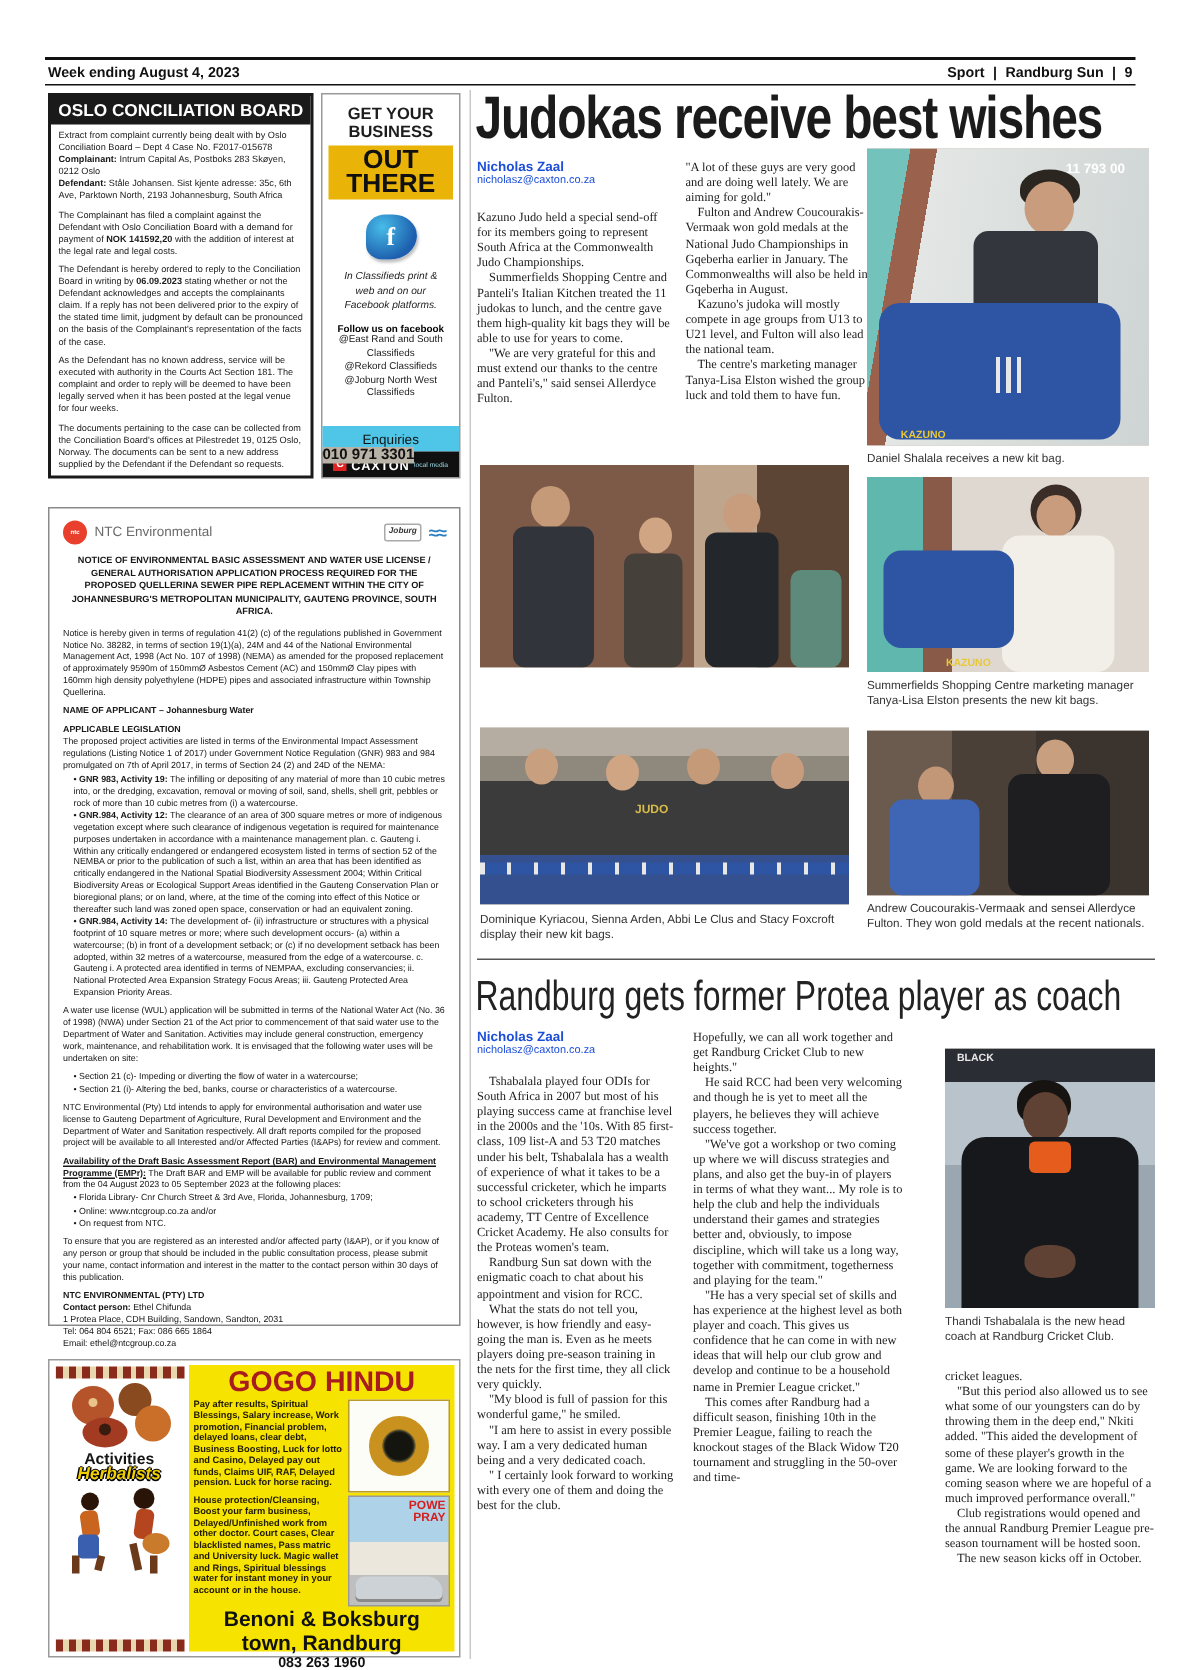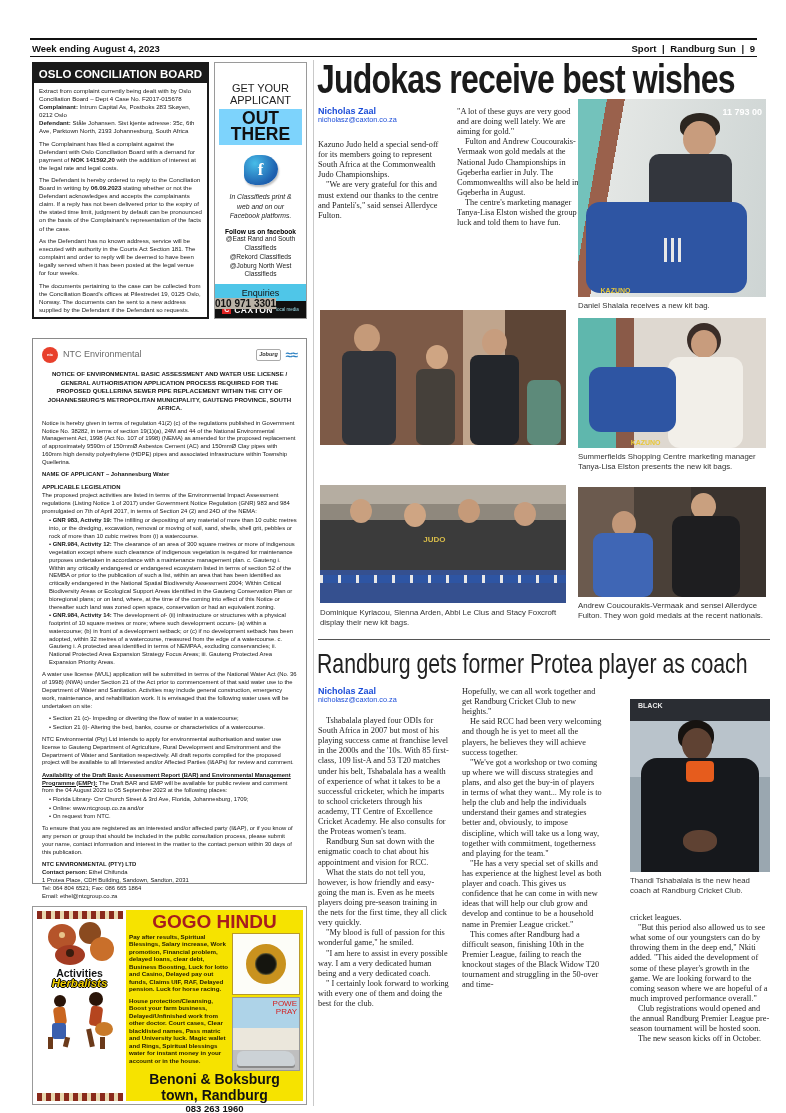--- a/index.html
+++ b/index.html
@@ -11,22 +11,22 @@
 .mh-right span{margin-left:3px}
 .vrule{position:absolute;left:313px;top:60px;width:1px;height:1046px;background:#c9c9c9}
 
 .oslo{position:absolute;left:32px;top:62px;width:177px;height:257px;border:2px solid #1a1a1a;background:#fff}
 .oslo-head{background:#1a1a1a;color:#fff;text-align:center;font-size:11.5px;font-weight:bold;padding:4px 1px 3px}
 .oslo-body{padding:4px 5px 0;font-size:6.1px;line-height:1.32;color:#1a1a1a}
 .oslo-body p{margin:0 0 4.5px}
 .oslo-body p.tight{margin:0}
 
 .caxad{position:absolute;left:214px;top:62px;width:93px;height:257px;border:1px solid #9a9a9a;background:#fff;display:flex;flex-direction:column;align-items:center;text-align:center}
-.gy{font-size:11px;font-weight:normal;line-height:1.05;margin-top:20px;color:#1d1d1d}
-.outblk{width:calc(100% - 8px);background:#7dd3fc;margin-top:3px;padding:1px 0 3px;font-size:17.5px;line-height:.92;font-weight:bold;color:#101010}
+.gy{font-size:11px;font-weight:bold;line-height:1.05;margin-top:8px;color:#1d1d1d}
+.outblk{width:calc(100% - 8px);background:#eab308;margin-top:3px;padding:1px 0 3px;font-size:17.5px;line-height:.92;font-weight:bold;color:#101010}
 .fb{width:34px;height:30px;margin:10px auto 7px;border-radius:45% 55% 62% 38%;background:radial-gradient(circle at 32% 28%,#47bce8,#1d5fae 70%);color:#fff;font-family:"Liberation Serif",serif;font-weight:bold;font-size:17px;display:flex;align-items:center;justify-content:center;box-shadow:1px 2px 2px rgba(0,0,0,.25)}
 .ital{font-style:italic;font-size:6.8px;line-height:1.4;color:#222;padding:0 8px}
 .follow{font-size:6.6px;font-weight:bold;margin-top:7px}
 .fbl{font-size:6.6px;line-height:1.35;color:#222;padding:0 3px}
 .enq{width:100%;background:#4fc6e8;margin-top:auto;padding:4px 0 3px;font-size:9px;color:#111}
 .enq .ph{font-size:10px;font-weight:bold}
 .caxbar{width:100%;background:#101010;height:17px;display:flex;align-items:center;justify-content:center;gap:3px}
 .caxc{width:9px;height:9px;background:#d22;color:#fff;font-size:7px;font-weight:bold;display:flex;align-items:center;justify-content:center}
 .caxt{color:#fff;font-size:8.5px;font-weight:bold;letter-spacing:.5px}
 .caxs{color:#9adbe8;font-size:4.5px}
@@ -49,21 +49,21 @@
 .trad{font-size:10.5px;font-weight:bold;color:#141414}
 .herb{font-size:11.5px;font-weight:bold;font-style:italic;color:#f2cf00;text-shadow:-1px 0 #000,1px 0 #000,0 -1px #000,0 1px #000;margin-top:-2px}
 .gpat{width:86px;height:8px;background:repeating-linear-gradient(90deg,#8a2a1c 0 5px,#e8d7ae 5px 9px)}
 .gogo-right{flex:1;background:#f6e300;padding:2px 3px;display:flex;flex-direction:column}
 .gogo-title{color:#a81c1e;font-size:19px;font-weight:bold;text-align:center;line-height:1}
 .grow{display:flex;gap:3px;margin-top:2px}
 .gtext{font-size:6.2px;font-weight:bold;line-height:1.2;color:#201a00;width:100px}
 .ring-box{width:68px;height:62px;border:1px solid #b89a2a;background:#fdfdf8;display:flex;align-items:center;justify-content:center;margin-left:auto}
 .ring{width:40px;height:40px;border-radius:50%;border:9px solid #c9921e;background:#15150f;box-shadow:inset 0 0 2px #f8e27a}
 .power-box{width:68px;height:74px;border:1px solid #999;position:relative;margin-left:auto;background:linear-gradient(#aed3e8 0 42%,#ebe7dc 42% 72%,#bfbfbf 72%);overflow:hidden}
-.power-txt{position:absolute;top:2px;right:2px;color:#d41e1e;font-weight:normal;font-size:8px;line-height:.95;text-align:right}
+.power-txt{position:absolute;top:2px;right:2px;color:#d41e1e;font-weight:bold;font-size:8px;line-height:.95;text-align:right}
 .car{position:absolute;bottom:4px;left:4px;width:58px;height:15px;background:#ccd2d6;border-radius:6px 10px 3px 3px;box-shadow:0 2px 0 #8a8a8a}
 .gfoot{text-align:center;font-weight:bold;color:#111;margin-top:auto}
 .gfoot .l1{font-size:14px}
 .gfoot .l2{font-size:9.5px}
 
 .h1{position:absolute;left:317px;top:57px;font-size:40px;font-weight:bold;color:#1b1b1b;letter-spacing:-1px;white-space:nowrap;transform:scaleX(.8);transform-origin:left top}
 .h2{position:absolute;left:317px;top:648px;font-size:28px;color:#222;white-space:nowrap;transform:scaleX(.76);transform-origin:left top}
 .byline{position:absolute;color:#1d4ed8}
 .byline .nm{font-size:9px;font-weight:bold;line-height:1.15}
 .byline .em{font-size:7.3px;line-height:1.2}
@@ -104,21 +104,21 @@
       <p><span>The Complainant has filed a complaint against the Defendant with Oslo Conciliation Board with a demand for payment of </span><span class="b">NOK 141592,20</span><span> with the addition of interest at the legal rate and legal costs.</span></p>
       <p><span>The Defendant is hereby ordered to reply to the Conciliation Board in writing by </span><span class="b">06.09.2023</span><span> stating whether or not the Defendant acknowledges and accepts the complainants claim. If a reply has not been delivered prior to the expiry of the stated time limit, judgment by default can be pronounced on the basis of the Complainant's representation of the facts of the case.</span></p>
       <p>As the Defendant has no known address, service will be executed with authority in the Courts Act Section 181. The complaint and order to reply will be deemed to have been legally served when it has been posted at the legal venue for four weeks.</p>
       <p>The documents pertaining to the case can be collected from the Conciliation Board's offices at Pilestredet 19, 0125 Oslo, Norway. The documents can be sent to a new address supplied by the Defendant if the Defendant so requests.</p>
     </div>
   </div>
 
   <div class="caxad">
     <div class="gy">
       <div>GET YOUR</div>
-      <div>APPLICANT</div>
+      <div>BUSINESS</div>
     </div>
     <div class="outblk">
       <div>OUT</div>
       <div>THERE</div>
     </div>
     <div class="fb">
         <span>f</span>
       </div>
     <div class="ital">In Classifieds print &amp; web and on our Facebook platforms.</div>
     <div class="follow">Follow us on facebook</div>
@@ -229,31 +229,33 @@
     </div>
   </div>
 
   <div class="h1">Judokas receive best wishes</div>
   <div class="byline" style="left:318px;top:106px">
     <div class="nm">Nicholas Zaal</div>
     <div class="em">nicholasz@caxton.co.za</div>
   </div>
   <div class="col" style="left:318px;top:140px;width:130px">
     <p>Kazuno Judo held a special send-off for its members going to represent South Africa at the Commonwealth Judo Championships.</p>
+    <p class="ind">Summerfields Shopping Centre and Panteli's Italian Kitchen treated the 11 judokas to lunch, and the centre gave them high-quality kit bags they will be able to use for years to come.</p>
     <p class="ind">"We are very grateful for this and must extend our thanks to the centre and Panteli's," said sensei Allerdyce Fulton.</p>
   </div>
   <div class="col" style="left:457px;top:107px;width:126px">
     <p>"A lot of these guys are very good and are doing well lately. We are aiming for gold."</p>
-    <p class="ind">Fulton and Andrew Coucourakis-Vermaak won gold medals at the National Judo Championships in Gqeberha earlier in July. The Commonwealths will also be held in Gqeberha in August.</p>
+    <p class="ind">Fulton and Andrew Coucourakis-Vermaak won gold medals at the National Judo Championships in Gqeberha earlier in January. The Commonwealths will also be held in Gqeberha in August.</p>
+    <p class="ind">Kazuno's judoka will mostly compete in age groups from U13 to U21 level, and Fulton will also lead the national team.</p>
     <p class="ind">The centre's marketing manager Tanya-Lisa Elston wished the group luck and told them to have fun.</p>
   </div>
 
   <div class="ph" style="left:578px;top:99px;width:188px;height:198px">
     <div style="inset:0;background:linear-gradient(100deg,#73c2bb 0%,#73c2bb 13%,#9a614c 13%,#9a614c 21%,#e3e6e4 21%,#cdd4d3 100%)"></div>
-    <span class="txt" style="right:4px;top:8px;color:#fff;font-size:9px">11 793 00</span>
+    <span class="txt" style="right:16px;top:8px;color:#fff;font-size:9px">11 793 00</span>
     <div style="left:54%;top:7%;width:40px;height:26px;border-radius:50% 50% 40% 40%;background:#2c2620"></div>
     <div style="left:56%;top:11%;width:33px;height:36px;border-radius:50%;background:#c89c7d"></div>
     <div style="left:38%;top:28%;width:44%;height:34%;border-radius:10px;background:#33363d"></div>
     <div style="left:4%;top:52%;width:86%;height:46%;border-radius:14px;background:#2e55a3"></div>
     <div style="left:46%;top:70%;width:20px;height:24px;background:repeating-linear-gradient(90deg,#e8e8e8 0 3px,#2e55a3 3px 7px)"></div>
     <span class="txt" style="left:12%;bottom:3px;color:#e8c83a;font-size:7px">KAZUNO</span>
   </div>
   <div class="cap" style="left:578px;top:301px;width:190px">Daniel Shalala receives a new kit bag.</div>
 
   <div class="ph" style="left:320px;top:310px;width:246px;height:135px">

